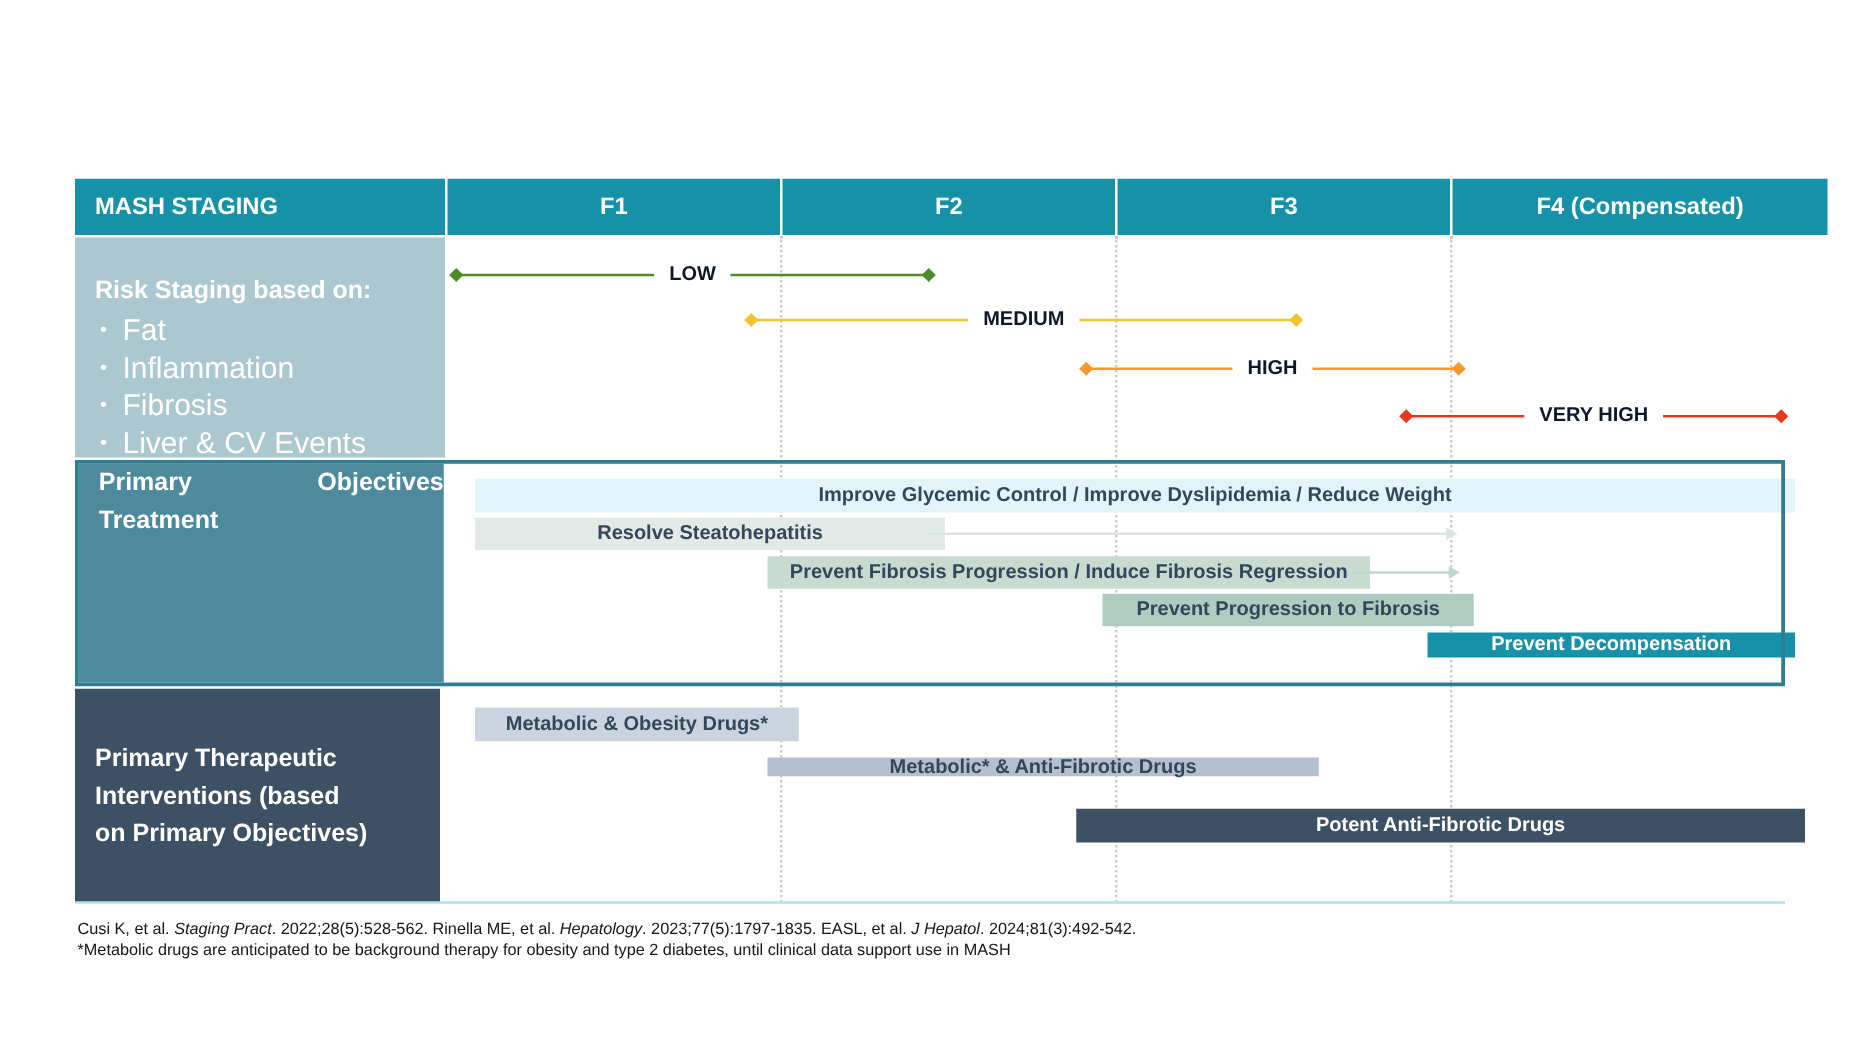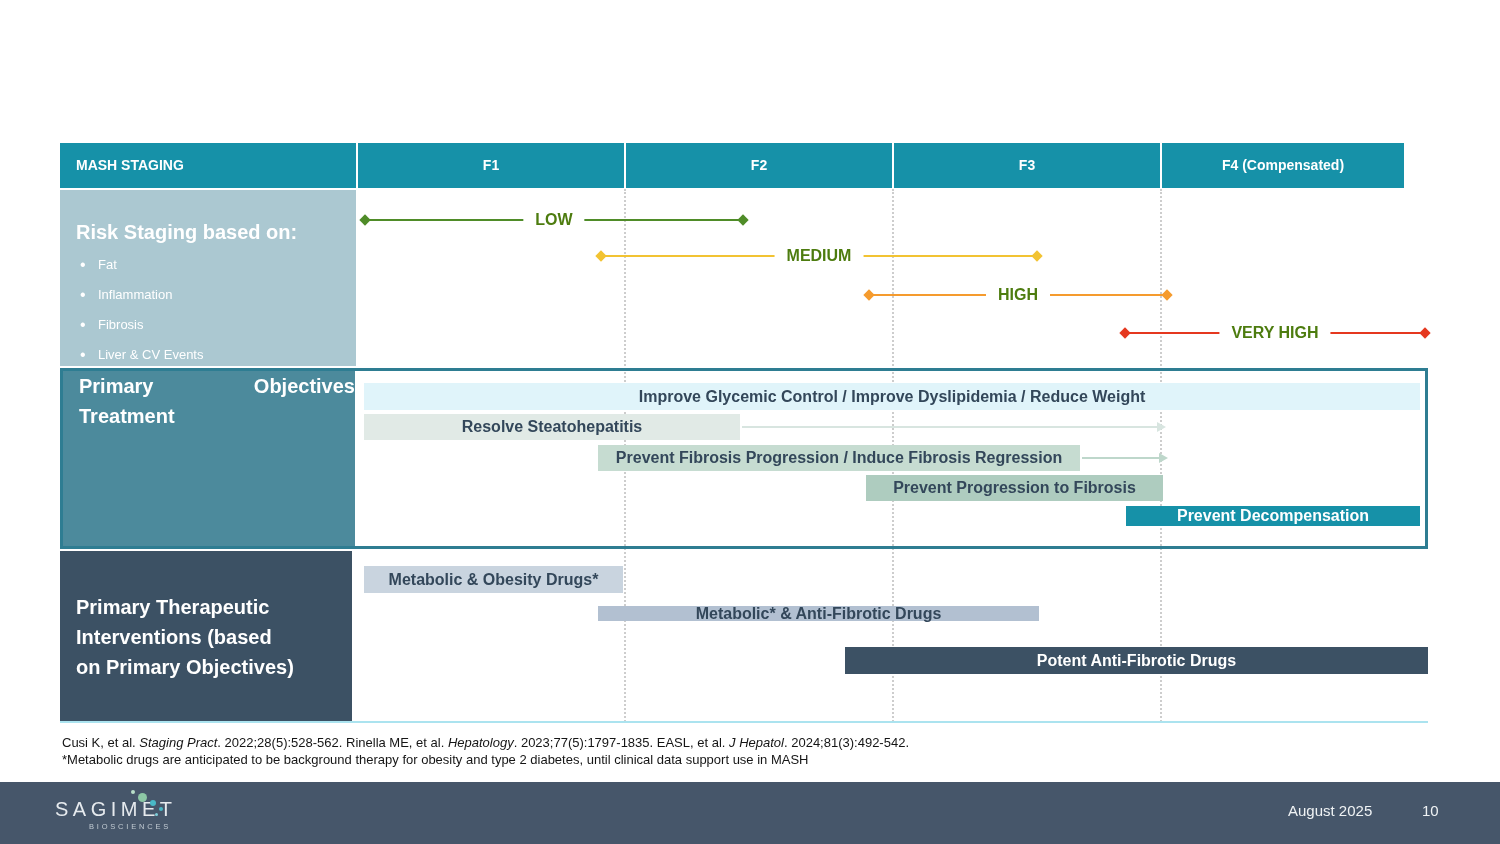--- a/index.html
+++ b/index.html
@@ -2,48 +2,48 @@
 <html><head>
 <meta charset="utf-8">
 <style>
   * { margin:0; padding:0; box-sizing:border-box; }
   html,body { width:1500px; height:844px; background:#ffffff; font-family:"Liberation Sans", sans-serif; overflow:hidden; }
   #slide { position:relative; width:1500px; height:844px; background:#ffffff; }
 
   .title { position:absolute; left:62px; top:58px; font-size:33px; font-weight:bold; color:#3A4E63; letter-spacing:-0.3px; }
 
   
-  .hcell { position:absolute; top:143px; height:45px; background:#1691A8; color:#fff; font-weight:bold; font-size:14px; line-height:45px; text-align:center; }
+  .hcell { position:absolute; top:143px; height:45px; background:#1691A8; color:#fff; font-weight:bold; font-size:19px; line-height:45px; text-align:center; }
   .hcell.first { text-align:left; padding-left:16px; }
 
   
   .vdiv { position:absolute; top:189px; height:533px; width:0; border-left:2px dotted #cdcdcd; z-index:1; }
 
   
   .risk-cell { position:absolute; left:60px; top:190px; width:296px; height:176px; background:#ABC8D1; color:#fff; padding:31px 0 0 16px; z-index:2; }
   .risk-cell .rh { font-size:20px; font-weight:bold; margin-bottom:6px; }
-  .risk-cell li { list-style:none; font-size:13px; line-height:30px; padding-left:22px; position:relative; }
+  .risk-cell li { list-style:none; font-size:24px; line-height:30px; padding-left:22px; position:relative; }
   .risk-cell li::before { content:"•"; position:absolute; left:4px; font-size:16px; }
 
   .obj-border { position:absolute; left:60px; top:368px; width:1368px; height:181px; border:3px solid #2E7D92; z-index:6; pointer-events:none; }
   .obj-cell { position:absolute; left:63px; top:371px; width:292px; height:175px; background:#4C8A9C; color:#fff; display:flex; flex-direction:row; justify-content:center; padding-left:16px; z-index:2; }
   .obj-cell div, .int-cell div { font-size:20px; font-weight:bold; line-height:30px; }
   .int-cell { position:absolute; left:60px; top:551px; width:292px; height:171px; background:#3C5164; color:#fff; display:flex; flex-direction:column; justify-content:center; padding-left:16px; z-index:2; }
 
   .table-bottom { position:absolute; left:60px; top:721px; width:1368px; height:2px; background:#ABE3EF; z-index:3; }
 
   
   .range-arrow { position:absolute; height:2px; z-index:2; }
   .r-line { position:absolute; left:3px; right:3px; top:0; height:2px; background:var(--c); }
   .dmd { position:absolute; width:8px; height:8px; top:-3px; transform:rotate(45deg); background:var(--c); }
   .dmd-l { left:-1px; } .dmd-r { right:-1px; }
-  .r-label { position:absolute; left:50%; top:50%; transform:translate(-50%,-50%); background:#fff; padding:0 12px; font-weight:bold; font-size:16px; color:#4d7c0f; white-space:nowrap; z-index:3; }
+  .r-label { position:absolute; left:50%; top:50%; transform:translate(-50%,-50%); background:#fff; padding:0 12px; font-weight:bold; font-size:16px; color:#0f172a; white-space:nowrap; z-index:3; }
 
   
-  .bar { position:absolute; display:flex; align-items:center; justify-content:center; font-weight:bold; font-size:16px; color:#33475A; white-space:nowrap; z-index:2; }
+  .bar { position:absolute; display:flex; align-items:center; justify-content:center; font-weight:bold; font-size:16px; color:#33475A; white-space:nowrap; z-index:2;margin-left:16px; }
   .bar.inv { color:#ffffff; }
 
   
   .thin-arrow { position:absolute; height:2px; z-index:2; }
   .t-line { position:absolute; left:0; right:7px; top:0; height:2px; background:var(--c); }
   .t-head { position:absolute; right:0; top:-4px; width:0; height:0; border-left:9px solid var(--c); border-top:5px solid transparent; border-bottom:5px solid transparent; }
 
   
   .foot { position:absolute; left:62px; font-size:13px; color:#151515; white-space:nowrap; }
   .foot .it { font-style:italic; }
@@ -59,21 +59,21 @@
 </head>
 <body>
 
 <div id="slide">
 
 
   <div class="hcell first" style="left:60px;  width:296px;">MASH STAGING</div>
   <div class="hcell" style="left:358px;  width:266px;">F1</div>
   <div class="hcell" style="left:626px;  width:266px;">F2</div>
   <div class="hcell" style="left:894px;  width:266px;">F3</div>
-  <div class="hcell" style="left:1162px; width:242px;">F4 (Compensated)</div>
+  <div class="hcell" style="left:1162px; width:300px;">F4 (Compensated)</div>
 
   <div class="vdiv" style="left:624px;"></div>
   <div class="vdiv" style="left:892px;"></div>
   <div class="vdiv" style="left:1160px;"></div>
 
   <div class="risk-cell">
     <div class="rh">Risk Staging based on:</div>
     <ul>
       <li>Fat</li>
       <li>Inflammation</li>
@@ -154,25 +154,14 @@
     <span>Potent Anti-Fibrotic Drugs</span>
   </div>
 
   <div class="table-bottom"></div>
 
   <div class="foot" style="top:735px;">
     <span>Cusi K, et al. </span><span class="it">Staging Pract</span><span>. 2022;28(5):528-562. Rinella ME, et al. </span><span class="it">Hepatology</span><span>. 2023;77(5):1797-1835. EASL, et al. </span><span class="it">J Hepatol</span><span>. 2024;81(3):492-542.</span>
   </div>
   <div class="foot" style="top:752px;">*Metabolic drugs are anticipated to be background therapy for obesity and type 2 diabetes, until clinical data support use in MASH</div>
 
-  <div class="footer">
-    <div class="logo-main">SAGIMET</div>
-    <div class="logo-sub">BIOSCIENCES</div>
-    <div class="dot" style="left:138px; top:11px; width:9px; height:9px; background:#8CC7A5;"></div>
-    <div class="dot" style="left:150px; top:18px; width:6px; height:6px; background:#49B9C7;"></div>
-    <div class="dot" style="left:131px; top:8px;  width:4px; height:4px; background:#B9DFC9;"></div>
-    <div class="dot" style="left:159px; top:25px; width:4px; height:4px; background:#49B9C7;"></div>
-    <div class="dot" style="left:155px; top:31px; width:3px; height:3px; background:#7FD0DB;"></div>
-    <div class="f-date">August 2025</div>
-    <div class="f-page">10</div>
-  </div>
 
 </div>
 
 </body></html>

